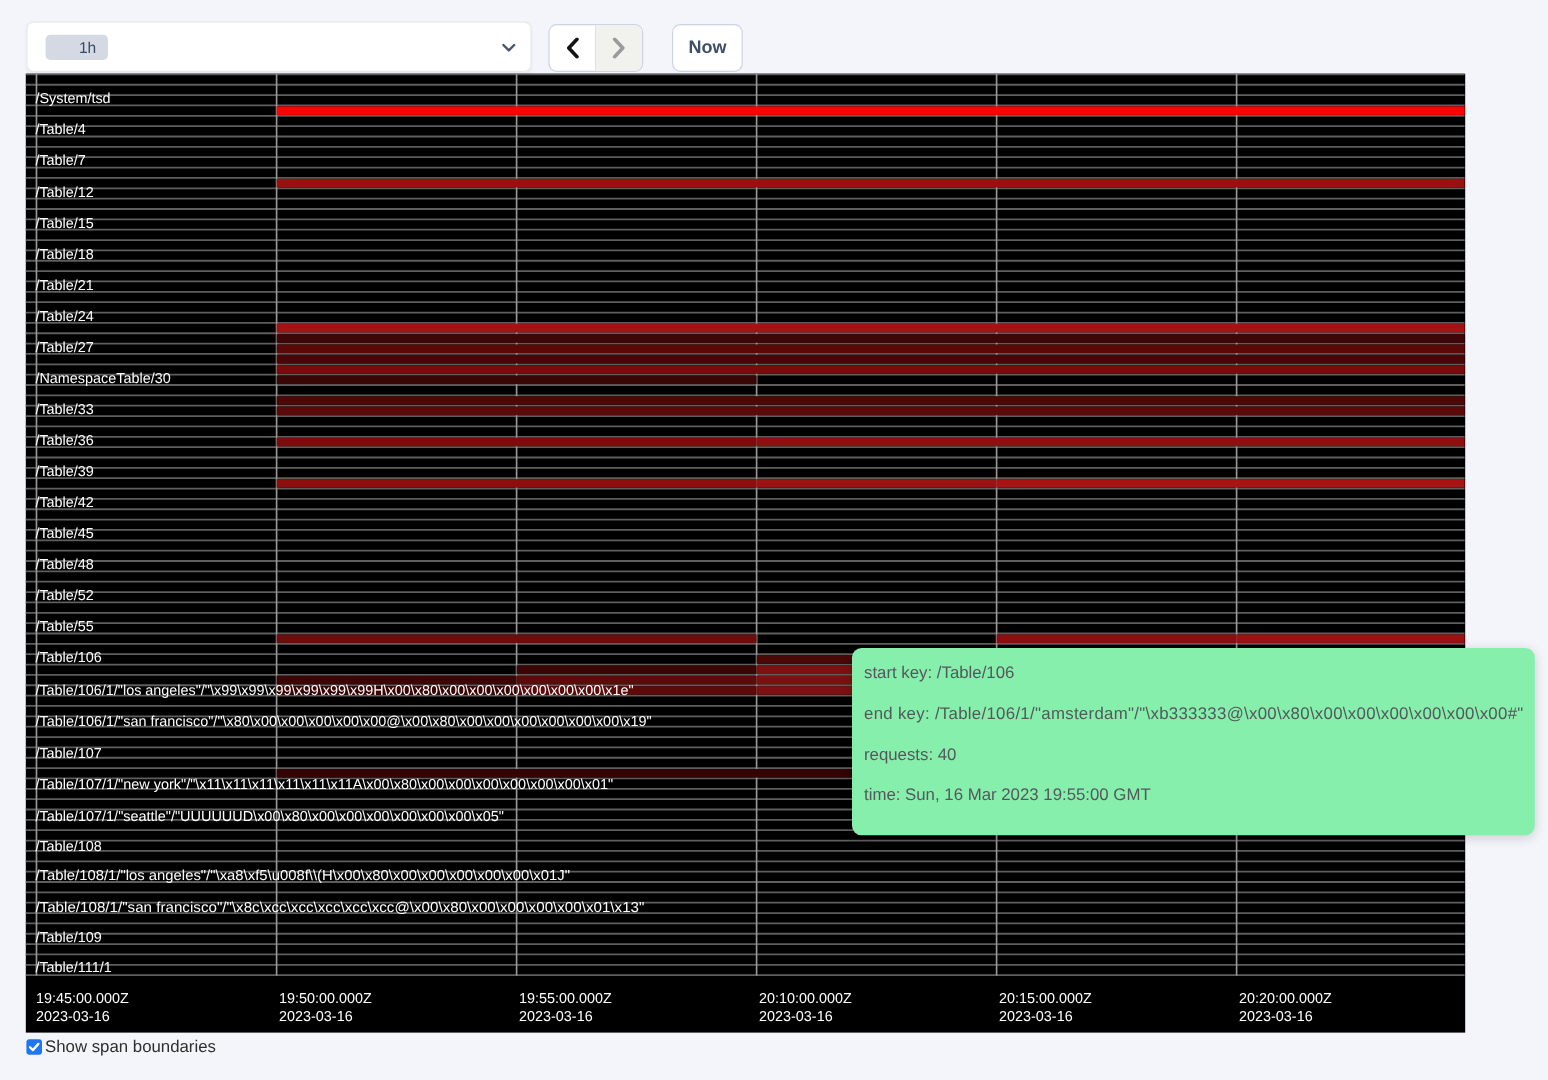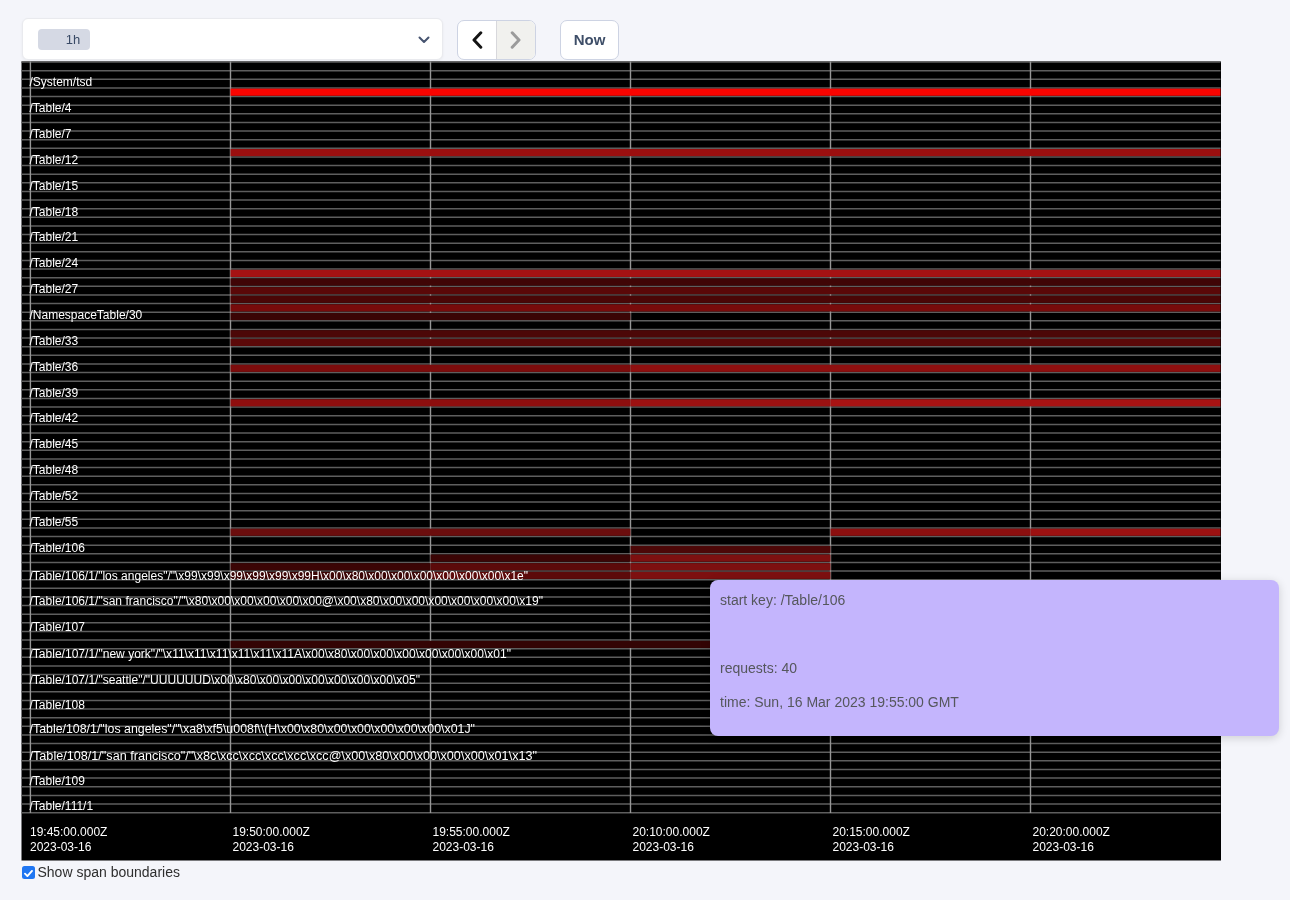--- a/index.html
+++ b/index.html
@@ -14,22 +14,22 @@
   #dd .utc { font-weight:normal; color:#8d9bb1; }
   #dd svg.chev { position:absolute; right:12px; top:17px; }
   #nav { left:456.5px; top:20px; width:77px; height:38px; border:1px solid #cdd3e3; border-radius:7px;
         background:#fff; display:flex; overflow:hidden; }
   #nav .c1 { width:38px; height:100%; border-right:1px solid #d8d8dc; display:flex; align-items:center; justify-content:center; }
   #nav .c2 { flex:1; background:#f1f1ee; display:flex; align-items:center; justify-content:center; }
   #now { left:544px; top:20px; width:57px; height:38px; background:#fff; border:1px solid #cdd3e3;
         border-radius:7px; color:#3e4e68; font-size:15px; font-weight:bold; text-align:center; line-height:37px;margin-left:16px; }
   svg text.rl { font-family:"Liberation Sans", sans-serif; font-size:12px; fill:#fff; }
   svg text.ax { font-family:"Liberation Sans", sans-serif; font-size:12px; fill:#fff; }
-  #tip { left:710px; top:540px; width:569px; height:156px; background:#c4b5fd; border-radius:8px;
-        box-shadow:0 2px 10px rgba(0,0,0,.16); font-size:14px; color:#55575c;margin-top:40px; }
+  #tip { left:710px; top:540px; width:569px; height:156px; background:#86efac; border-radius:8px;
+        box-shadow:0 2px 10px rgba(0,0,0,.16); font-size:14px; color:#55575c; }
   #tip div { position:absolute; left:10px; white-space:pre; }
   #cbrow { left:22px; top:865px; height:17px; }
   #cbrow .box { position:absolute; left:0; top:1px; width:13px; height:13px; background:#1f76f2; border-radius:2.5px; }
   #cbrow .lbl { position:absolute; left:15.5px; top:-1px; font-size:14px; color:#2e2e2e; white-space:pre; }
 </style>
 </head>
 <body>
 <svg class="abs" style="left:0;top:0" width="1290" height="900" viewBox="0 0 1290 900">
 <rect x="21.5" y="61.5" width="1199.5" height="799.0" fill="#000"></rect>
 <path d="M21.5 62.0H1220.5 M21.5 70.63H1220.5 M21.5 79.26H1220.5 M21.5 87.88H1220.5 M21.5 96.51H1220.5 M21.5 105.14H1220.5 M21.5 113.77H1220.5 M21.5 122.4H1220.5 M21.5 131.02H1220.5 M21.5 139.65H1220.5 M21.5 148.28H1220.5 M21.5 156.91H1220.5 M21.5 165.54H1220.5 M21.5 174.16H1220.5 M21.5 182.79H1220.5 M21.5 191.42H1220.5 M21.5 200.05H1220.5 M21.5 208.68H1220.5 M21.5 217.3H1220.5 M21.5 225.93H1220.5 M21.5 234.56H1220.5 M21.5 243.19H1220.5 M21.5 251.82H1220.5 M21.5 260.44H1220.5 M21.5 269.07H1220.5 M21.5 277.7H1220.5 M21.5 286.33H1220.5 M21.5 294.96H1220.5 M21.5 303.58H1220.5 M21.5 312.21H1220.5 M21.5 320.84H1220.5 M21.5 329.47H1220.5 M21.5 338.1H1220.5 M21.5 346.72H1220.5 M21.5 355.35H1220.5 M21.5 363.98H1220.5 M21.5 372.61H1220.5 M21.5 381.24H1220.5 M21.5 389.86H1220.5 M21.5 398.49H1220.5 M21.5 407.12H1220.5 M21.5 415.75H1220.5 M21.5 424.38H1220.5 M21.5 433.0H1220.5 M21.5 441.63H1220.5 M21.5 450.26H1220.5 M21.5 458.89H1220.5 M21.5 467.52H1220.5 M21.5 476.14H1220.5 M21.5 484.77H1220.5 M21.5 493.4H1220.5 M21.5 502.03H1220.5 M21.5 510.66H1220.5 M21.5 519.28H1220.5 M21.5 527.91H1220.5 M21.5 536.54H1220.5 M21.5 545.17H1220.5 M21.5 553.8H1220.5 M21.5 562.42H1220.5 M21.5 571.05H1220.5 M21.5 579.68H1220.5 M21.5 588.31H1220.5 M21.5 596.94H1220.5 M21.5 605.56H1220.5 M21.5 614.19H1220.5 M21.5 622.82H1220.5 M21.5 631.45H1220.5 M21.5 640.08H1220.5 M21.5 648.7H1220.5 M21.5 657.33H1220.5 M21.5 665.96H1220.5 M21.5 674.59H1220.5 M21.5 683.22H1220.5 M21.5 691.84H1220.5 M21.5 700.47H1220.5 M21.5 709.1H1220.5 M21.5 717.73H1220.5 M21.5 726.36H1220.5 M21.5 734.98H1220.5 M21.5 743.61H1220.5 M21.5 752.24H1220.5 M21.5 760.87H1220.5 M21.5 769.5H1220.5 M21.5 778.12H1220.5 M21.5 786.75H1220.5 M21.5 795.38H1220.5 M21.5 804.01H1220.5 M21.5 812.64H1220.5" stroke="#5e5e5e" stroke-width="1.5" fill="none"></path>
@@ -118,20 +118,21 @@
     </div>
   <div class="c2">
       <svg width="12" height="18" viewBox="0 0 12 18">
         <path d="M2.2 1.8 L9 9 L2.2 16.2" stroke="#9b9b9b" stroke-width="3" fill="none" stroke-linecap="round" stroke-linejoin="round"></path>
       </svg>
     </div>
 </div>
 <div id="now" class="abs">Now</div>
 <div id="tip" class="abs">
   <div style="top:12px">start key: /Table/106</div>
+  <div style="top:46px; letter-spacing:0.25px">end key: /Table/106/1/"amsterdam"/"\xb333333@\x00\x80\x00\x00\x00\x00\x00\x00#"</div>
   <div style="top:80px">requests: 40</div>
   <div style="top:114px">time: Sun, 16 Mar 2023 19:55:00 GMT</div>
 </div>
 <div id="cbrow" class="abs">
   <span class="box"><svg width="13" height="13" viewBox="0 0 13 13">
         <path d="M3 6.7 L5.4 9.1 L10 3.9" stroke="#fff" stroke-width="1.9" fill="none" stroke-linecap="round" stroke-linejoin="round"></path>
       </svg></span>
   <span class="lbl">Show span boundaries</span>
 </div>
 

